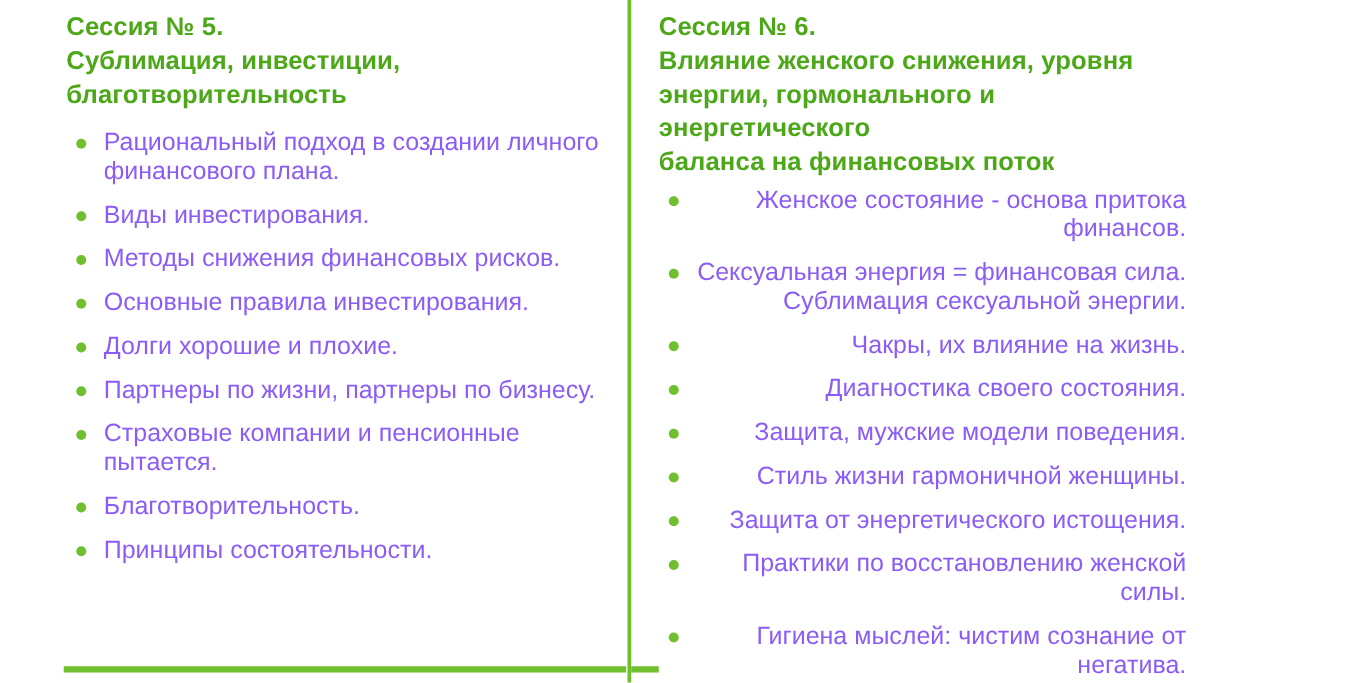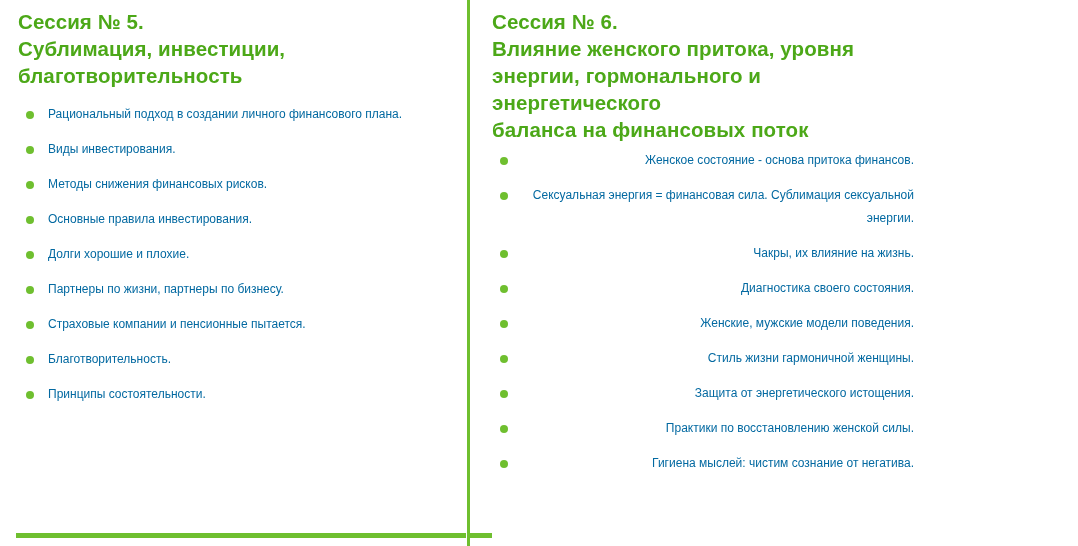--- a/index.html
+++ b/index.html
@@ -26,20 +26,21 @@
     height: 100%;
     box-sizing: border-box;
   }
   .column {
     box-sizing: border-box;
     position: relative;
   }
   .col-left {
     width: 466px;
     padding: 8px 18px 0 18px;
+    margin-left: 35px;
   }
   .col-divider {
     width: 4px;
     background: #ffffff;
     position: relative;
   }
   .col-divider::after {
     content: "";
     position: absolute;
     left: 1px;
@@ -65,22 +66,22 @@
   }
   ul.bullets {
     list-style: none;
     margin: 0;
     padding: 0;
   }
   ul.bullets li {
     position: relative;
     padding-left: 30px;
     margin-bottom: 11px;
-    color: #0369a1;
-    font-size: 12px;
+    color: #8b5cf6;
+    font-size: 20px;
     line-height: 23px;
   }
   ul.bullets li .bullet-dot {
     position: absolute;
     left: 8px;
     top: 8px;
     width: 8px;
     height: 8px;
     border-radius: 50%;
     background: #6fbf2f;
@@ -133,30 +134,30 @@
         <li><span class="bullet-dot"></span><span>Принципы состоятельности.</span></li>
       </ul>
       <div class="bottom-rule"></div>
     </div>
 
     <div class="col-divider"></div>
 
     <div class="column col-right">
       <h2 class="session-title">
         <span class="line">Сессия № 6.</span>
-        <span class="line">Влияние женского притока, уровня</span>
+        <span class="line">Влияние женского снижения, уровня</span>
         <span class="line">энергии, гормонального и энергетического</span>
         <span class="line">баланса на финансовых поток</span>
       </h2>
       <ul class="bullets">
         <li><span class="bullet-dot"></span><span>Женское состояние - основа притока финансов.</span></li>
         <li><span class="bullet-dot"></span><span>Сексуальная энергия = финансовая сила. Сублимация сексуальной энергии.</span></li>
         <li><span class="bullet-dot"></span><span>Чакры, их влияние на жизнь.</span></li>
         <li><span class="bullet-dot"></span><span>Диагностика своего состояния.</span></li>
-        <li><span class="bullet-dot"></span><span>Женские, мужские модели поведения.</span></li>
+        <li><span class="bullet-dot"></span><span>Защита, мужские модели поведения.</span></li>
         <li><span class="bullet-dot"></span><span>Стиль жизни гармоничной женщины.</span></li>
         <li><span class="bullet-dot"></span><span>Защита от энергетического истощения.</span></li>
         <li><span class="bullet-dot"></span><span>Практики по восстановлению женской силы.</span></li>
         <li><span class="bullet-dot"></span><span>Гигиена мыслей: чистим сознание от негатива.</span></li>
       </ul>
     </div>
 
   </div>
 </div>
 

